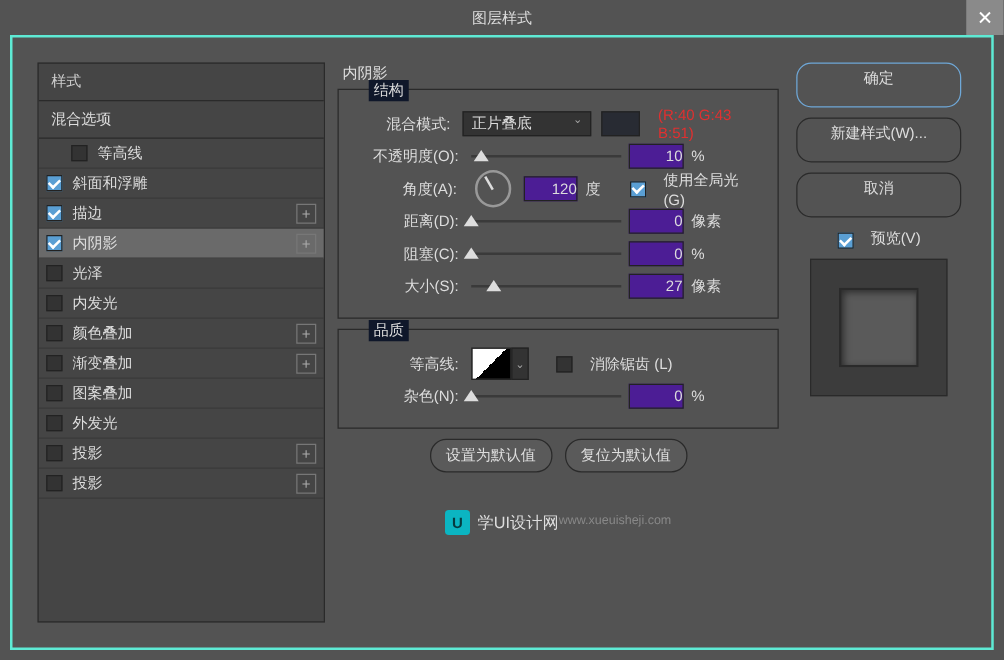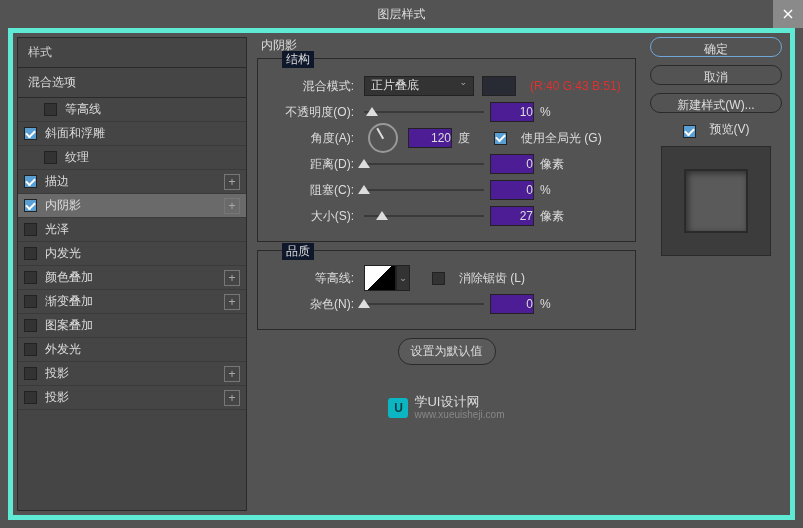--- a/index.html
+++ b/index.html
@@ -1,20 +1,20 @@
 <!DOCTYPE html>
 <html><head>
 <meta charset="utf-8">
 <style>
 *{box-sizing:border-box;margin:0;padding:0;font-family:"Microsoft YaHei",sans-serif;font-size:12px;color:#ddd;user-select:none}
 body{background:#535353;width:803px;height:528px;overflow:hidden}
 .titlebar{height:28px;background:#535353;display:flex;align-items:center;justify-content:center;position:relative}
 .titlebar .close{position:absolute;right:0;top:0;width:30px;height:28px;background:#8a8a8a;display:flex;align-items:center;justify-content:center;cursor:pointer}
 .titlebar .close svg{width:10px;height:10px}
-.outer{border:5px solid #5eead4;margin:0 8px 8px 8px;height:492px;display:flex;padding:4px;background:#535353}
+.outer{border:2px solid #5eead4;margin:0 8px 8px 8px;height:492px;display:flex;padding:20px;background:#535353}
 .left{width:230px;border:1px solid #2a2a2a;background:#454545;display:flex;flex-direction:column}
 .left-head{padding:6px 10px;color:#ccc}
 .left-head2{padding:6px 10px;background:#454545;border-bottom:1px solid #2a2a2a;border-top:1px solid #2a2a2a}
 .style-list{flex:1;overflow:hidden}
 .style-row{display:flex;align-items:center;height:24px;padding:0 6px;border-bottom:1px solid #3a3a3a;cursor:pointer;position:relative}
 .style-row.indent{padding-left:26px}
 .style-row.active{background:#6a6a6a}
 .cb{width:13px;height:13px;border:1px solid #222;background:#333;margin-right:8px;display:flex;align-items:center;justify-content:center}
 .cb.checked{background:#5a9fd4}
 .cb.checked::after{content:"";width:7px;height:4px;border-left:2px solid #fff;border-bottom:2px solid #fff;transform:rotate(-45deg);margin-top:-2px}
@@ -41,25 +41,25 @@
 .unit{width:30px}
 .dial{width:30px;height:30px;border:2px solid #999;border-radius:50%;position:relative;margin:0 4px}
 .dial .needle{position:absolute;width:12px;height:1.5px;background:#ddd;top:50%;left:50%;transform-origin:left center;transform:rotate(-120deg)}
 .contour{width:32px;height:26px;background:linear-gradient(135deg,#fff 0%,#fff 50%,#000 50%,#000 100%);border:1px solid #222}
 .contour-wrap{display:flex;align-items:center}
 .contour-chev{width:14px;height:26px;background:#333;border:1px solid #222;display:flex;align-items:center;justify-content:center;font-size:9px;color:#aaa}
 .btns{display:flex;gap:10px;justify-content:center;margin-top:6px}
 .btn{background:#5a5a5a;border:1px solid #2a2a2a;padding:4px 12px;border-radius:13px;cursor:pointer}
 .watermark{display:flex;align-items:center;justify-content:center;gap:6px;margin-top:30px}
 .wm-icon{width:20px;height:20px;border-radius:3px;background:#0bb5c2;display:flex;align-items:center;justify-content:center;color:#063b40;font-weight:bold}
-.wm-text{display:flex;flex-direction:column;line-height:1.1}
+.wm-text{display:flex;flex-direction:row;line-height:1.1}
 .wm-text .cn{font-size:13px;color:#ddd}
 .wm-text .en{font-size:10px;color:#888}
 .right{width:140px;padding:0 4px}
-.rbtn{display:block;width:100%;height:20px;border:1px solid #2a2a2a;border-radius:12px;background:#535353;margin-bottom:8px;cursor:pointer;text-align:center;line-height:22px}
+.rbtn{display:block;width:100%;height:36px;border:1px solid #2a2a2a;border-radius:12px;background:#535353;margin-bottom:8px;cursor:pointer;text-align:center;line-height:22px}
 .rbtn.primary{border:1px solid #6fa8d8}
 .preview-check{display:flex;align-items:flex-end;justify-content:center;gap:6px;margin:8px 0}
 .preview{width:110px;height:110px;background:#3c3c3c;border:1px solid #2a2a2a;margin:6px auto;display:flex;align-items:center;justify-content:center}
 .preview-inner{width:64px;height:64px;background:#5a5a5a;border:2px solid #2a2a2a;box-shadow:inset 2px 2px 6px rgba(0,0,0,.5)}
 </style>
 </head>
 <body>
 
 <div class="titlebar">
   <span>图层样式</span>
@@ -78,24 +78,20 @@
     <div class="left-head2">混合选项</div>
     <div class="style-list" id="style-list">
         <div class="style-row indent">
           <div class="cb"></div>
           <span>等高线</span>
         </div>
         <div class="style-row">
           <div class="cb checked"></div>
           <span>斜面和浮雕</span>
         </div>
-        <div class="style-row indent">
-          <div class="cb"></div>
-          <span>纹理</span>
-        </div>
         <div class="style-row">
           <div class="cb checked"></div>
           <span>描边</span>
           <div class="plus">+</div>
         </div>
         <div class="style-row active">
           <div class="cb checked"></div>
           <span>内阴影</span>
           <div class="plus">+</div>
         </div>
@@ -226,35 +222,36 @@
             <div class="track"></div>
             <div class="thumb" id="th-noise" style="left: -6px;"></div>
           </div>
         <div class="numbox">0</div>
         <span class="unit">%</span>
       </div>
     </div>
 
     <div class="btns">
       <div class="btn">设置为默认值</div>
+      <div class="btn">复位为默认值</div>
     </div>
 
     <div class="watermark">
       <div class="wm-icon">U</div>
       <div class="wm-text">
         <span class="cn">学UI设计网</span>
         <span class="en">www.xueuisheji.com</span>
       </div>
     </div>
   </div>
 
   <div class="right">
     <div class="rbtn primary">确定</div>
+    <div class="rbtn">新建样式(W)...</div>
     <div class="rbtn">取消</div>
-    <div class="rbtn">新建样式(W)...</div>
     <div class="preview-check">
       <div class="cb checked"></div>
       <span>预览(V)</span>
     </div>
     <div class="preview">
       <div class="preview-inner"></div>
     </div>
   </div>
 </div>
 

